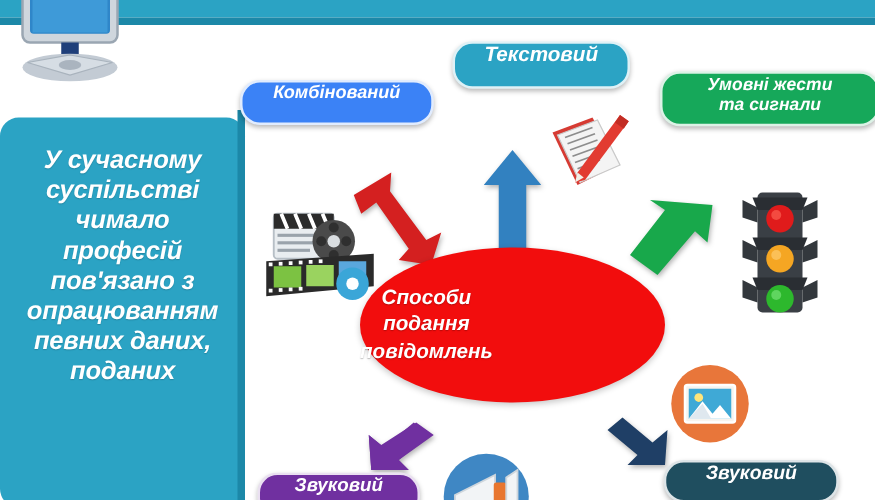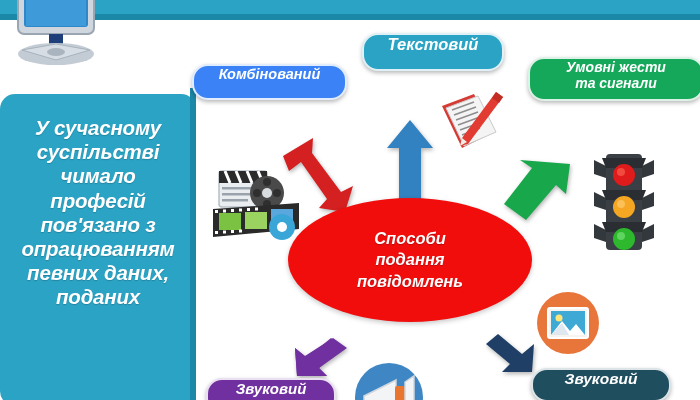--- a/index.html
+++ b/index.html
@@ -76,21 +76,20 @@
   .center-ellipse {
     position: absolute;
     left: 288px;
     top: 198px;
     width: 244px;
     height: 124px;
     background: #f20d0d;
     border-radius: 50%;
     display: flex;
     align-items: center;
-    justify-content: center;
     box-shadow: 0 2px 5px rgba(0,0,0,0.22);
   }
   .center-ellipse-text {
     color: #ffffff;
     font-size: 16.5px;
     font-weight: bold;
     font-style: italic;
     line-height: 1.28;
     text-align: center;
     white-space: pre-line;

